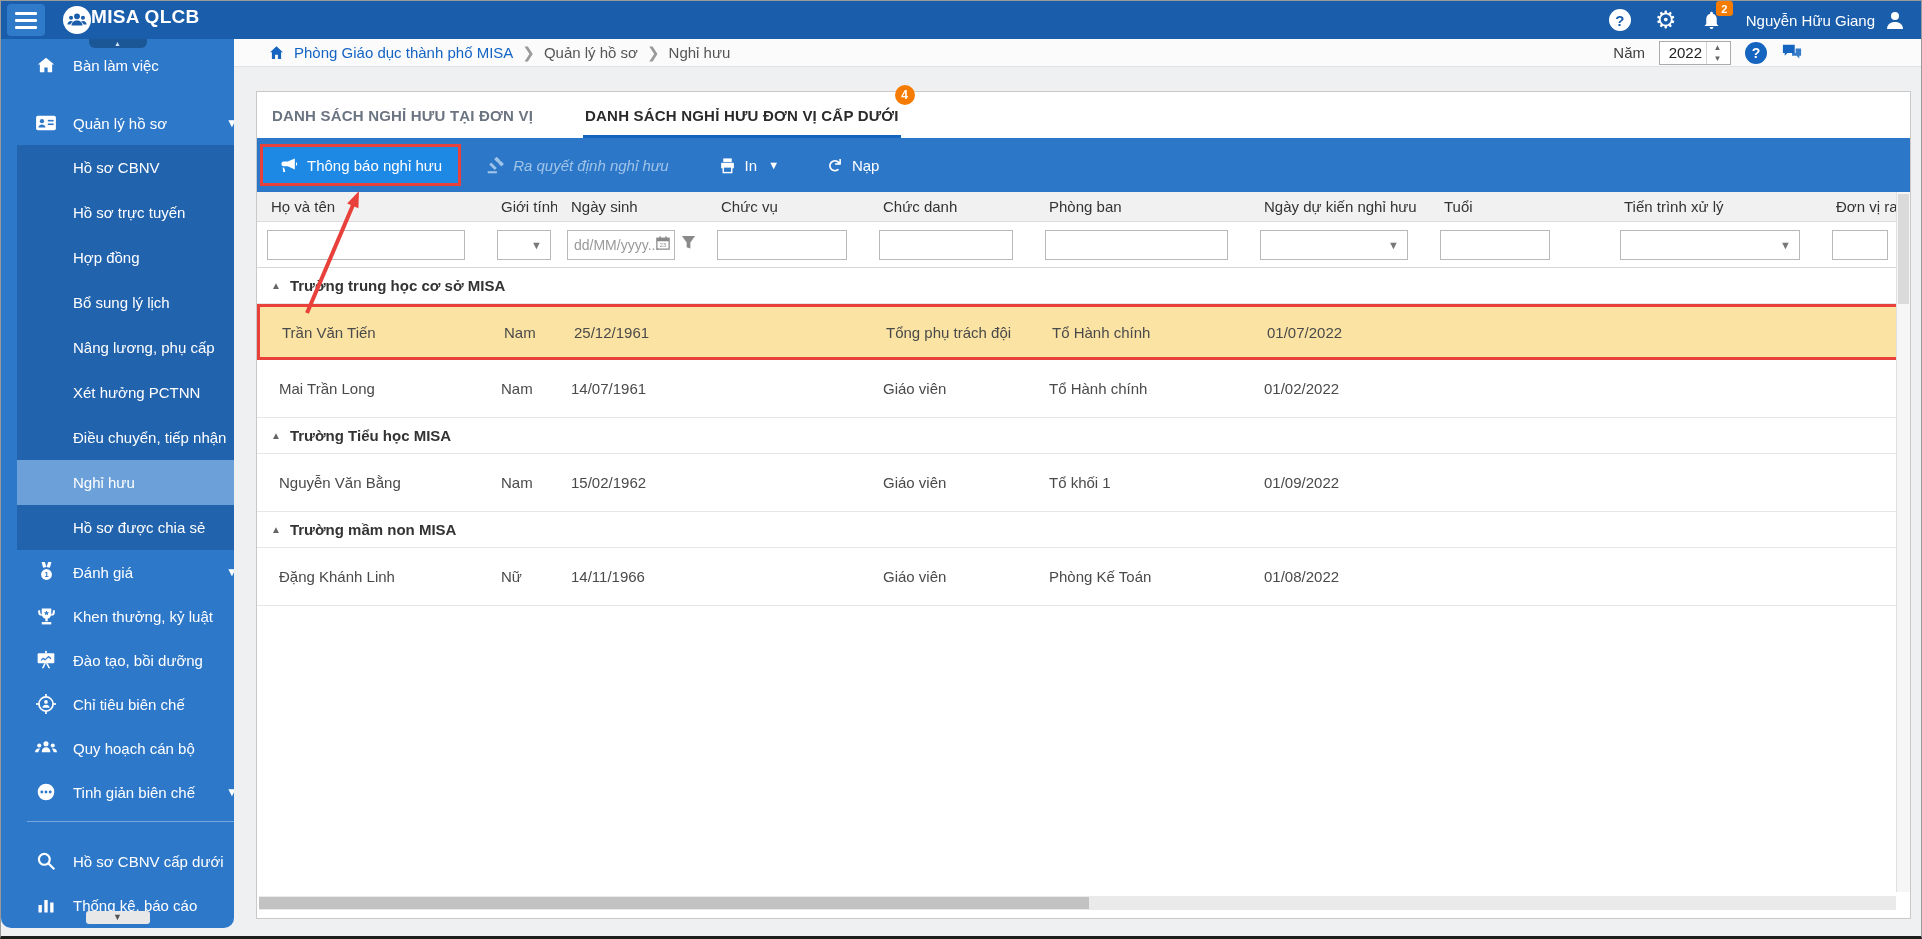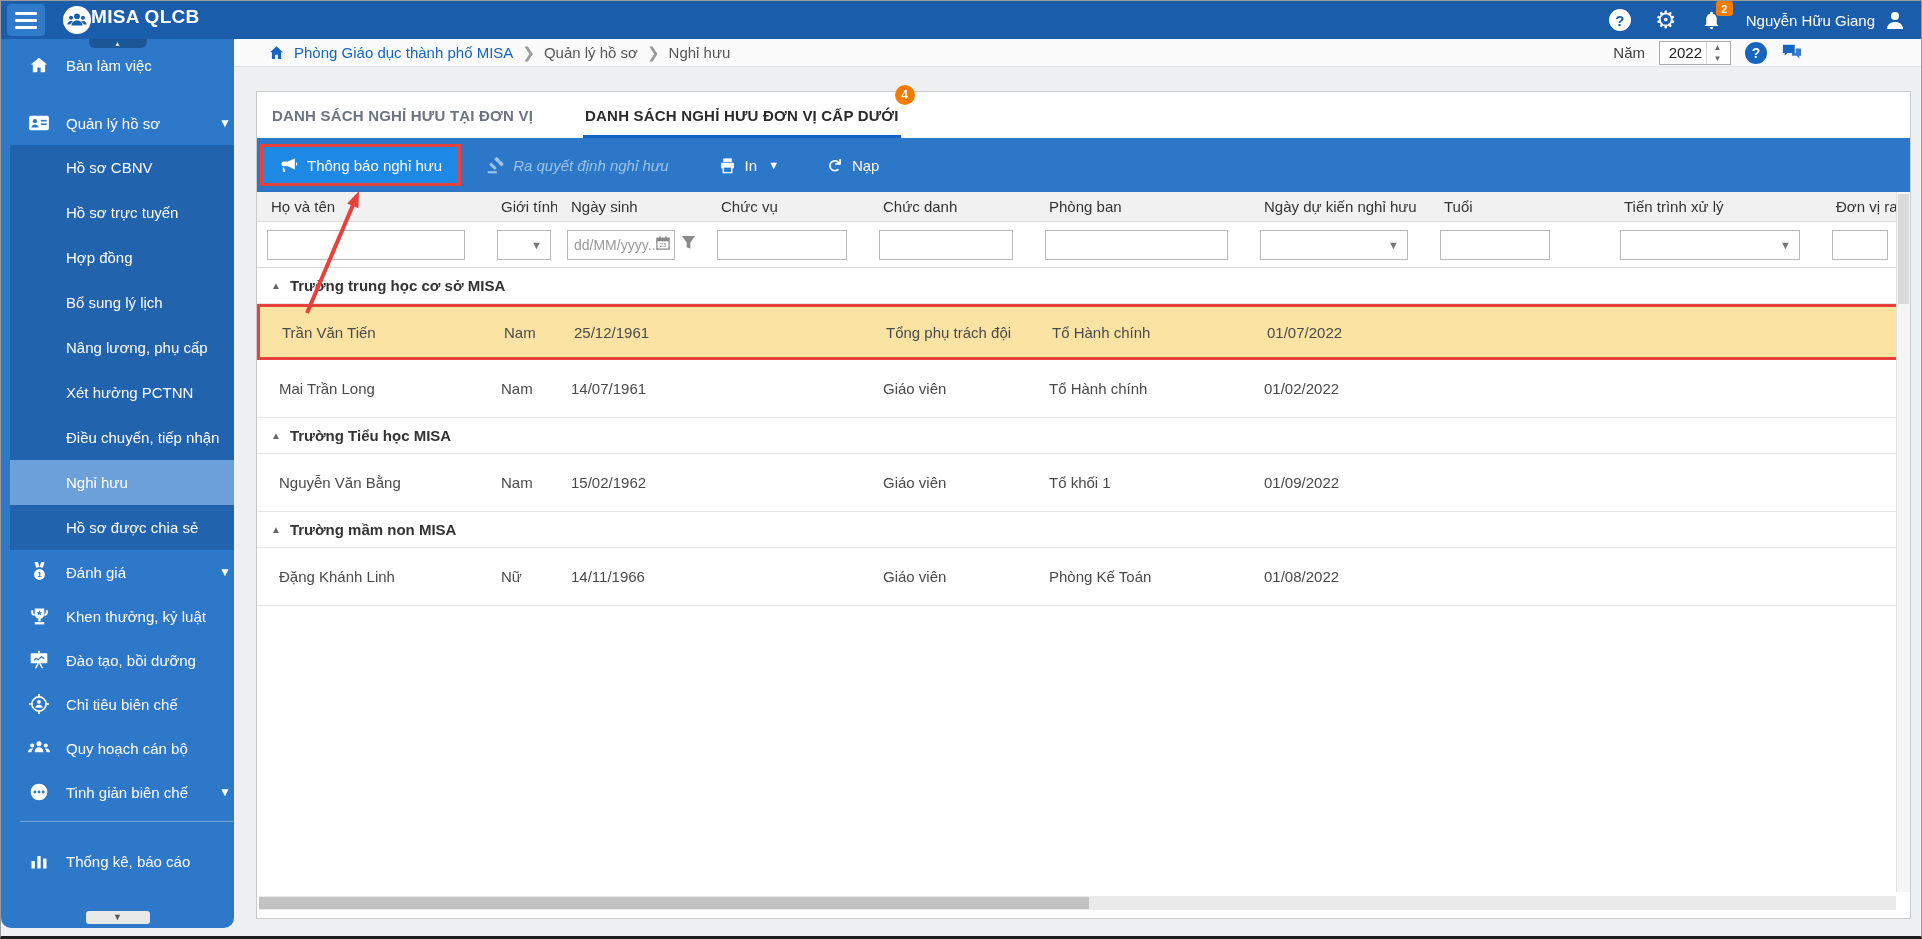--- a/index.html
+++ b/index.html
@@ -29,21 +29,21 @@
   .user-name { color:#fff; font-size:15px; }
   .user-area { display:flex; align-items:center; gap:8px; cursor:pointer; }
 
   
   .sidebar { position:absolute; left:0; top:38px; width:233px; height:889px;
              background:#2e78ca; border-radius:0 0 10px 10px; z-index:20; overflow:hidden; }
   .collapse-tab { position:absolute; top:0; left:50%; transform:translateX(-50%);
                   width:58px; height:9px; background:rgba(13,59,110,.55); border-radius:0 0 6px 6px;
                   display:flex; align-items:center; justify-content:center; cursor:pointer; }
   .collapse-tab span { color:#cfe2f5; font-size:7px; line-height:5px; }
-  .nav { position:absolute; top:0; left:9px; width:100%; height:890px; overflow:hidden; padding-top:4px; }
+  .nav { position:absolute; top:0; left:16px; width:100%; height:890px; overflow:hidden; padding-top:4px; }
   .s-item { height:44px; display:flex; align-items:center; color:#fff; font-size:15px;
             padding:0 12px 0 16px; cursor:pointer; white-space:nowrap; }
   .s-item .ic { width:26px; height:22px; margin-right:14px; display:flex; align-items:center; justify-content:center; flex:0 0 26px; }
   .s-item .caret { margin-left:auto; font-size:12px; color:#fff; }
   .s-item.sub { height:45px; background:#2263ae; padding-left:56px; }
   .s-item.sub.selected { background:#6ba0d8; }
   .s-gap { height:14px; }
   .s-gap-sm { height:10px; }
   .s-divider { height:1px; background:rgba(255,255,255,.35); margin:7px 10px; }
   .scroll-tab { position:absolute; bottom:4px; left:50%; transform:translateX(-50%);
@@ -282,20 +282,29 @@
             <circle cx="7" cy="12" r="1.7" fill="#2e78ca"></circle>
             <circle cx="12" cy="12" r="1.7" fill="#2e78ca"></circle>
             <circle cx="17" cy="12" r="1.7" fill="#2e78ca"></circle>
           </svg>
         </span>
         <span>Tinh giản biên chế</span>
         <span class="caret">▼</span>
       </div>
       <div class="s-divider"></div>
       <div class="s-gap-sm"></div>
+      <div class="s-item">
+        <span class="ic">
+          <svg width="20" height="20" viewBox="0 0 24 24" fill="none" stroke="#fff" stroke-width="2.6">
+            <circle cx="10" cy="10" r="6.5"></circle>
+            <line x1="15" y1="15" x2="22" y2="22"></line>
+          </svg>
+        </span>
+        <span>Hồ sơ CBNV cấp dưới</span>
+      </div>
       <div class="s-item">
         <span class="ic">
           <svg width="20" height="20" viewBox="0 0 24 24" fill="#fff">
             <rect x="3" y="12" width="4" height="9"></rect>
             <rect x="10" y="6" width="4" height="15"></rect>
             <rect x="17" y="9" width="4" height="12"></rect>
           </svg>
         </span>
         <span>Thống kê, báo cáo</span>
       </div>

